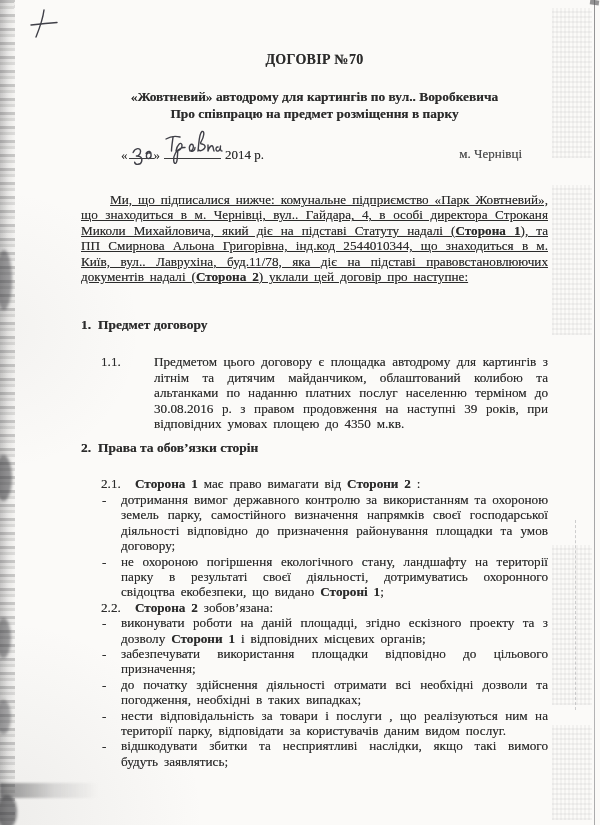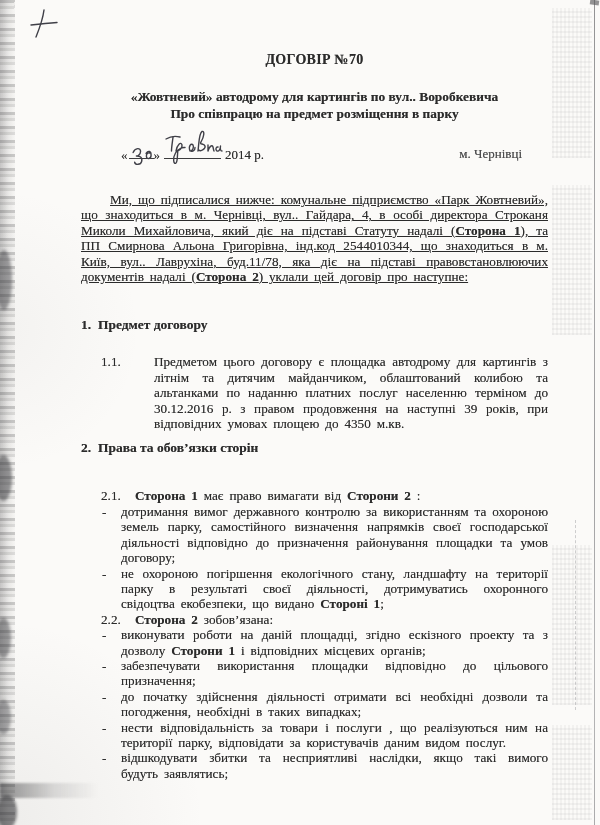--- a/index.html
+++ b/index.html
@@ -62,21 +62,21 @@
   .uline svg{position:absolute;left:0;bottom:-10px;overflow:visible;}
   .year{margin-left:4px;}
   .city{position:absolute;right:26px;bottom:3px;color:#4c4c4e;}
   .intro{margin:27px 0 0;text-align:justify;text-indent:29px;font-size:13.2px;line-height:15.4px;word-spacing:2.6px;text-decoration:underline;}
   .sec-h{margin:33px 0 0;font-weight:bold;font-size:13.5px;}
   .sec-h2{margin-top:9px;}
   .nrow{display:flex;font-size:13.2px;line-height:15.4px;}
   .nrow .num{flex:0 0 34px;margin-left:20px;}
   .nrow .ntext{flex:1;text-align:justify;word-spacing:2.6px;}
   .m-item11{margin-top:21px;gap:19px;}
-  .m-item21{margin-top:32px;}
+  .m-item21{margin-top:20px;}
   .bullet{display:flex;font-size:13.2px;line-height:15.4px;}
   .bullet .dash{flex:0 0 19px;margin-left:21px;}
   .bullet .btext{flex:1;text-align:justify;word-spacing:2.6px;}
   .b{font-weight:bold;}
   .content, .content *{text-shadow:0 0 .4px rgba(45,45,45,.55);}
 </style>
 </head>
 <body>
 
 <div class="page">
@@ -131,21 +131,21 @@
       </span>
       <span class="city">м. Чернівці</span>
     </div>
 
     <p class="intro"><span>Ми, що підписалися нижче: комунальне підприємство «Парк Жовтневий», що знаходиться в м. Чернівці, вул.. Гайдара, 4, в особі директора Строканя Миколи Михайловича, який діє на підставі Статуту надалі (</span><span class="b">Сторона 1</span><span>), та ПП Смирнова Альона Григорівна, інд.код 2544010344, що знаходиться в м. Київ, вул.. Лаврухіна, буд.11/78, яка діє на підставі правовстановлюючих документів надалі (</span><span class="b">Сторона 2</span><span>) уклали цей договір про наступне:</span></p>
 
     <div class="sec-h">1.&nbsp; Предмет договору</div>
 
     <div class="nrow m-item11">
       <span class="num">1.1.</span>
-      <span class="ntext">Предметом цього договору є площадка автодрому для картингів з літнім  та дитячим майданчиком, облаштований колибою та альтанками по наданню платних послуг населенню терміном до 30.12.2016 р.  з правом продовження на наступні 39 років, при відповідних умовах площею до 4350 м.кв.</span>
+      <span class="ntext">Предметом цього договору є площадка автодрому для картингів з літнім  та дитячим майданчиком, облаштований колибою та альтанками по наданню платних послуг населенню терміном до 30.08.2016 р.  з правом продовження на наступні 39 років, при відповідних умовах площею до 4350 м.кв.</span>
     </div>
 
     <div class="sec-h sec-h2">2.&nbsp; Права та обов’язки сторін</div>
 
     <div class="nrow m-item21">
       <span class="num">2.1.</span>
       <span class="ntext"><span class="b">Сторона 1</span><span> має право вимагати від </span><span class="b">Сторони 2</span><span> :</span></span>
     </div>
 
     <div class="bullet">

